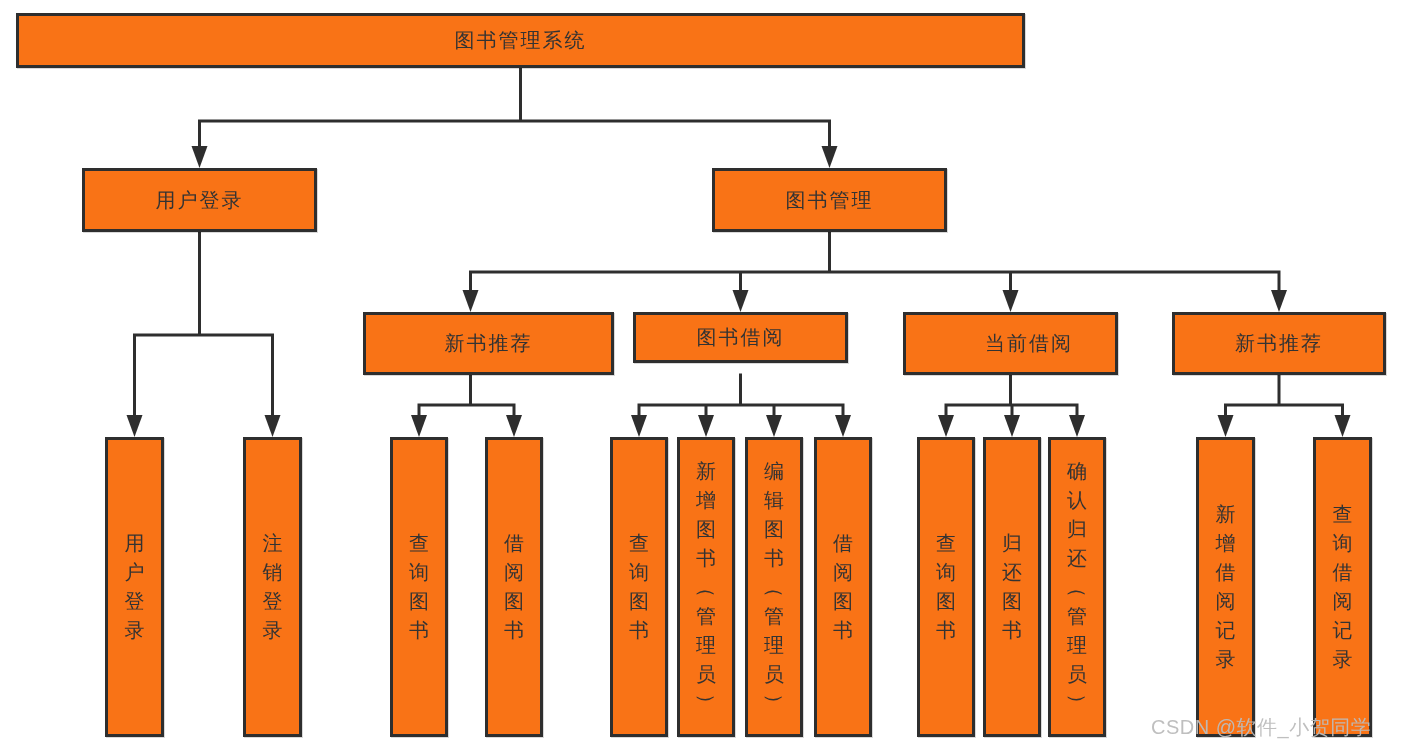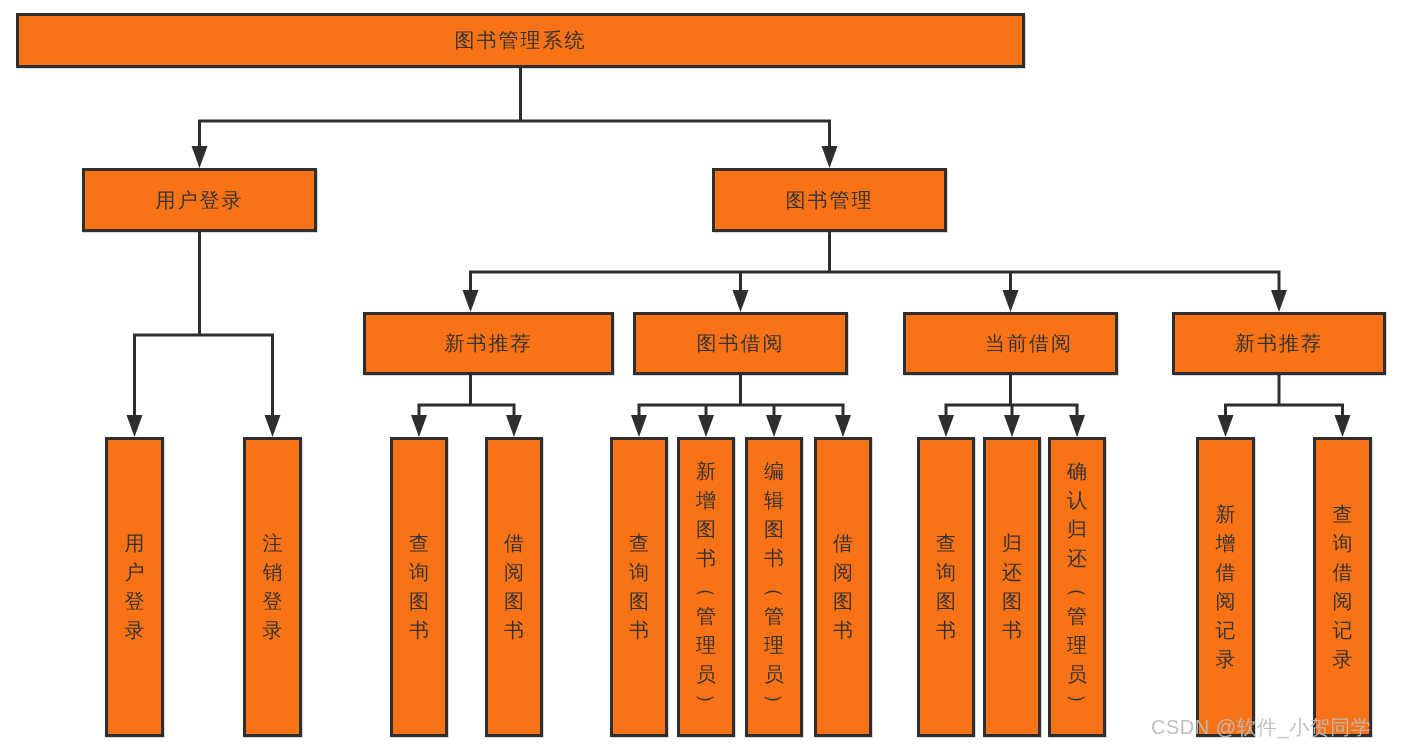--- a/index.html
+++ b/index.html
@@ -89,21 +89,21 @@
   </div>
   <div class="node h" style="left: 82px; top: 168px; width: 235px; height: 64px;">
     <span class="label" style="color: rgb(51, 51, 51);">用户登录</span>
   </div>
   <div class="node h" style="left: 712px; top: 168px; width: 235px; height: 64px;">
     <span class="label" style="color: rgb(51, 51, 51);">图书管理</span>
   </div>
   <div class="node h" style="left: 363px; top: 312px; width: 251px; height: 63px;">
     <span class="label" style="color: rgb(51, 51, 51);">新书推荐</span>
   </div>
-  <div class="node h" style="left: 633px; top: 312px; width: 215px; height: 63px;">
+  <div class="node h" style="left: 633px; top: 312px; width: 215px; height: 51px;">
     <span class="label" style="color: rgb(51, 51, 51);">图书借阅</span>
   </div>
   <div class="node h" style="left: 903px; top: 312px; width: 215px; height: 63px; padding-left: 37px;">
     <span class="label" style="color: rgb(51, 51, 51);">当前借阅</span>
   </div>
   <div class="node h" style="left: 1172px; top: 312px; width: 214px; height: 63px;">
     <span class="label" style="color: rgb(51, 51, 51);">新书推荐</span>
   </div>
   <div class="node v" style="left: 105px; top: 437px; width: 59px; height: 300px;">
     <span class="label" style="color: rgb(51, 51, 51);">

